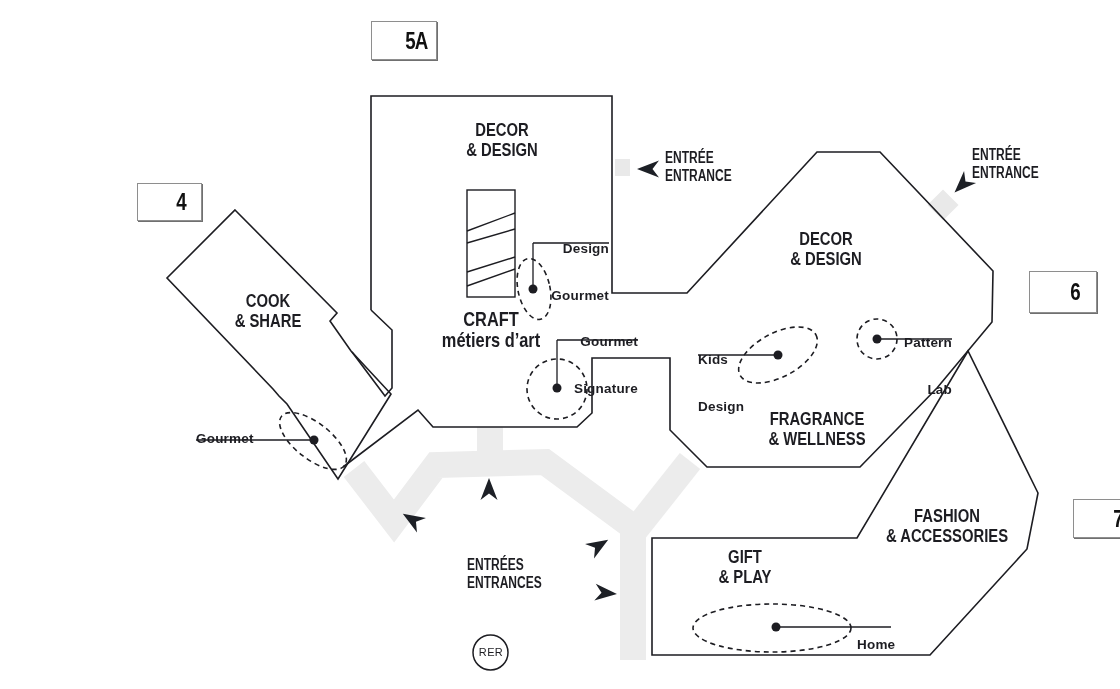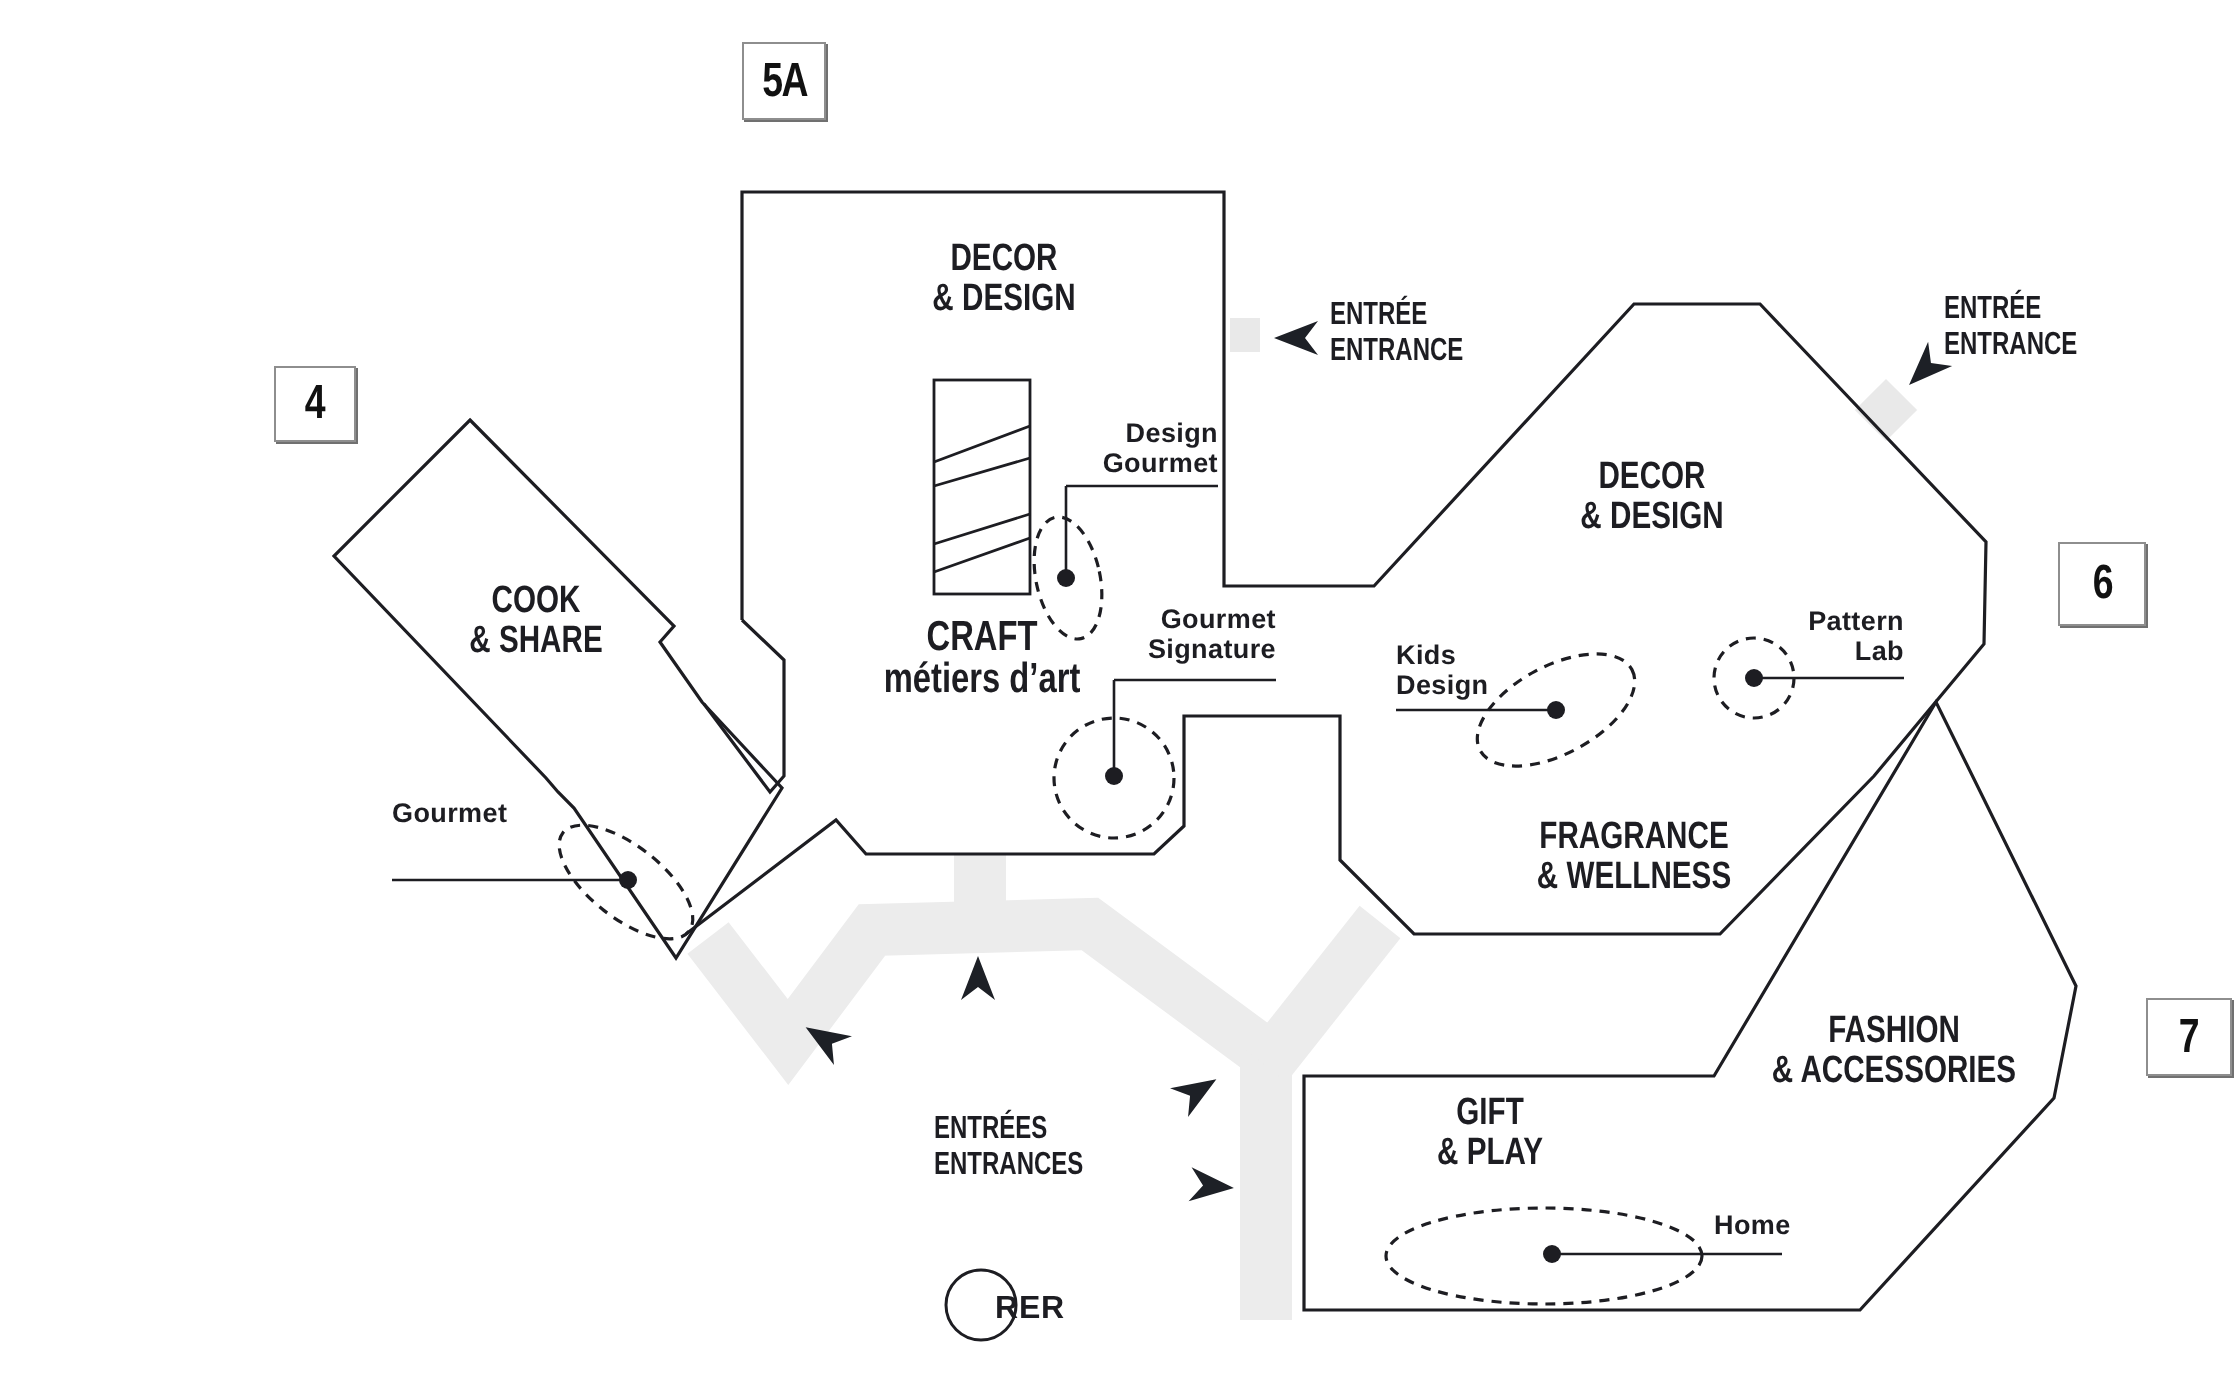--- a/index.html
+++ b/index.html
@@ -13,28 +13,28 @@
   .zl.big{font-size:21px;line-height:21px;}
   .zl .ln{display:block;}
   
   .ent{position:absolute;font-weight:bold;font-size:16px;line-height:17.5px;white-space:nowrap;
        transform:scaleX(0.75);transform-origin:0 0;color:#1d1d22;}
   .ent .ln{display:block;}
   
   .poi{position:absolute;font-weight:bold;font-size:13.5px;line-height:14.5px;
        letter-spacing:.2px;color:#1d1d22;white-space:nowrap;}
   .poi.right{text-align:right;}
-  .poi .ln{display:block;}
+  .poi .ln{display:block;margin-top:32px;}
   
   .marker{position:absolute;background:#fff;border:1px solid #8e8e8e;
-          box-shadow:1px 1px 0 #707070;display:flex;align-items:center;justify-content:center;}
+          box-shadow:1px 1px 0 #707070;display:flex;align-items:center;justify-content:center;padding-left:24px;}
   .marker span{font-weight:bold;font-size:24px;color:#111;transform:scaleX(0.78);letter-spacing:-1px;}
   
-  .rer{position:absolute;left:497px;top:646px;width:36px;text-align:center;
-       font-size:16px;letter-spacing:.4px;color:#1d1d22;font-weight:bold;}
+  .rer{position:absolute;left:473px;top:646px;width:36px;text-align:center;
+       font-size:11px;letter-spacing:.4px;color:#1d1d22;}
 </style>
 </head>
 <body>
 
 <div id="canvas">
 
   <svg id="plan" width="1120" height="689" viewBox="0 0 1120 689">
 
     <g stroke="#ececec" stroke-width="26" fill="none">
       <path d="M354,469 L394,521 L436,465 L545,462 L633,527 L633,660"></path>

